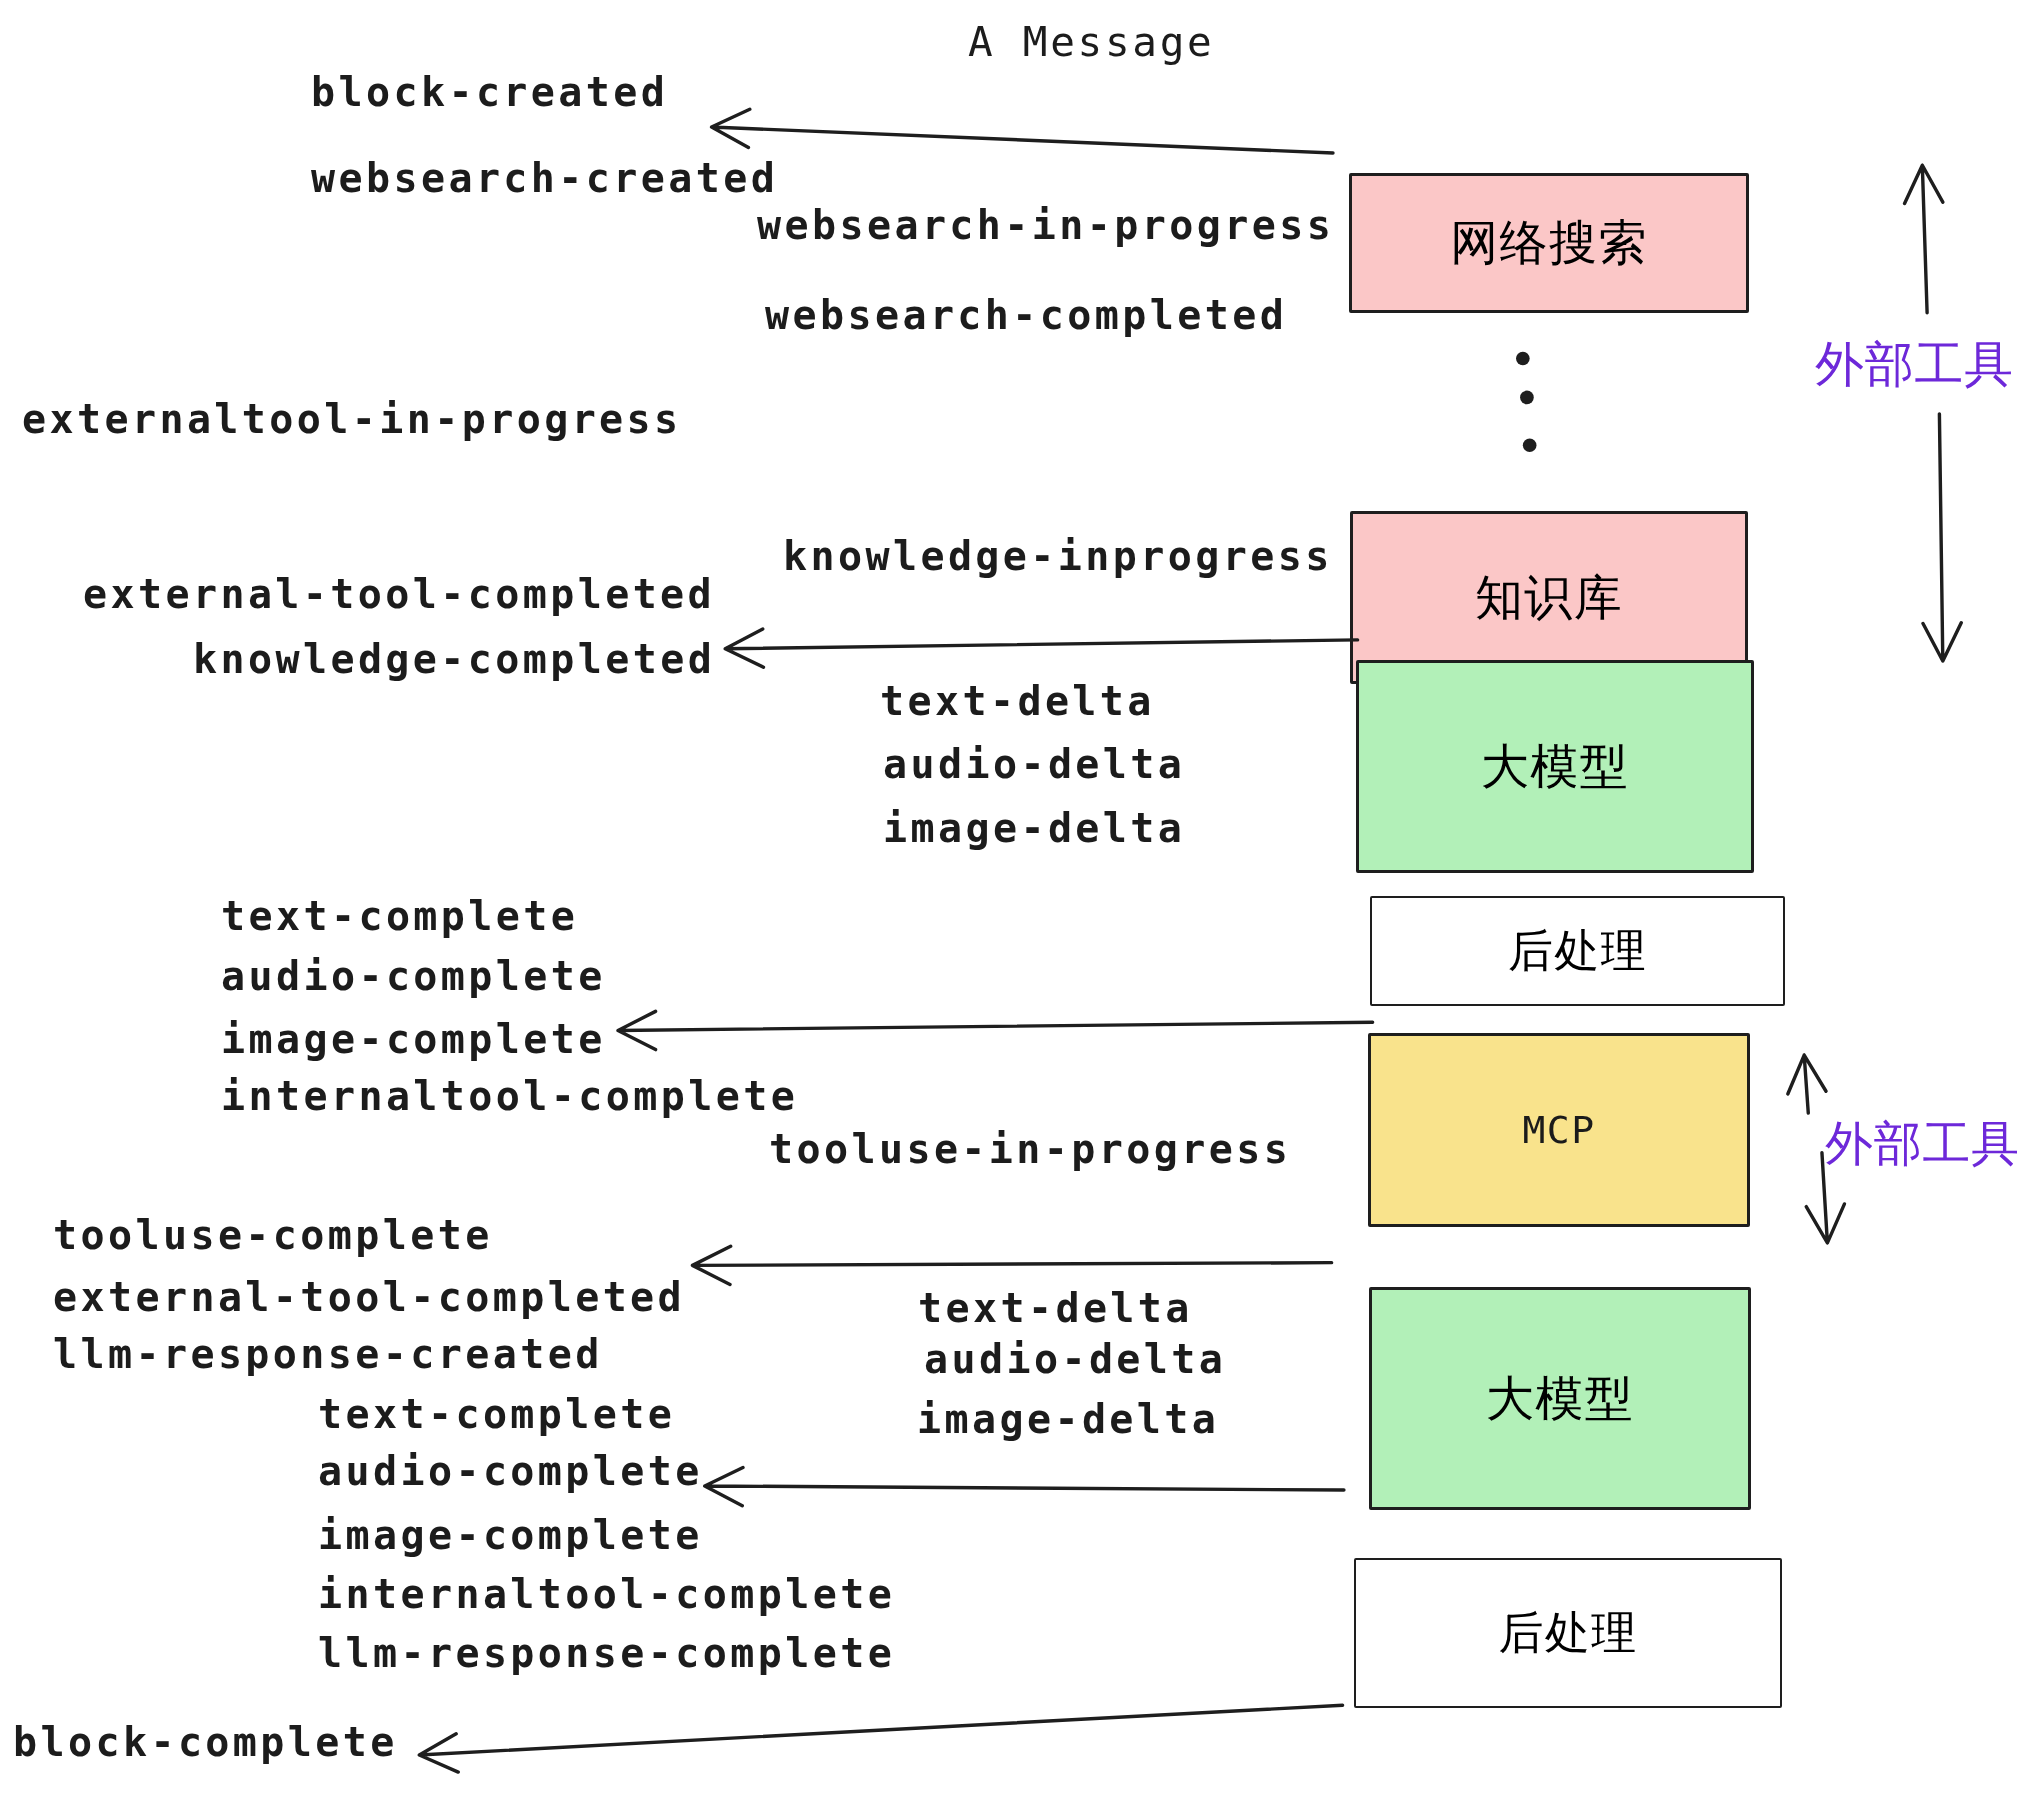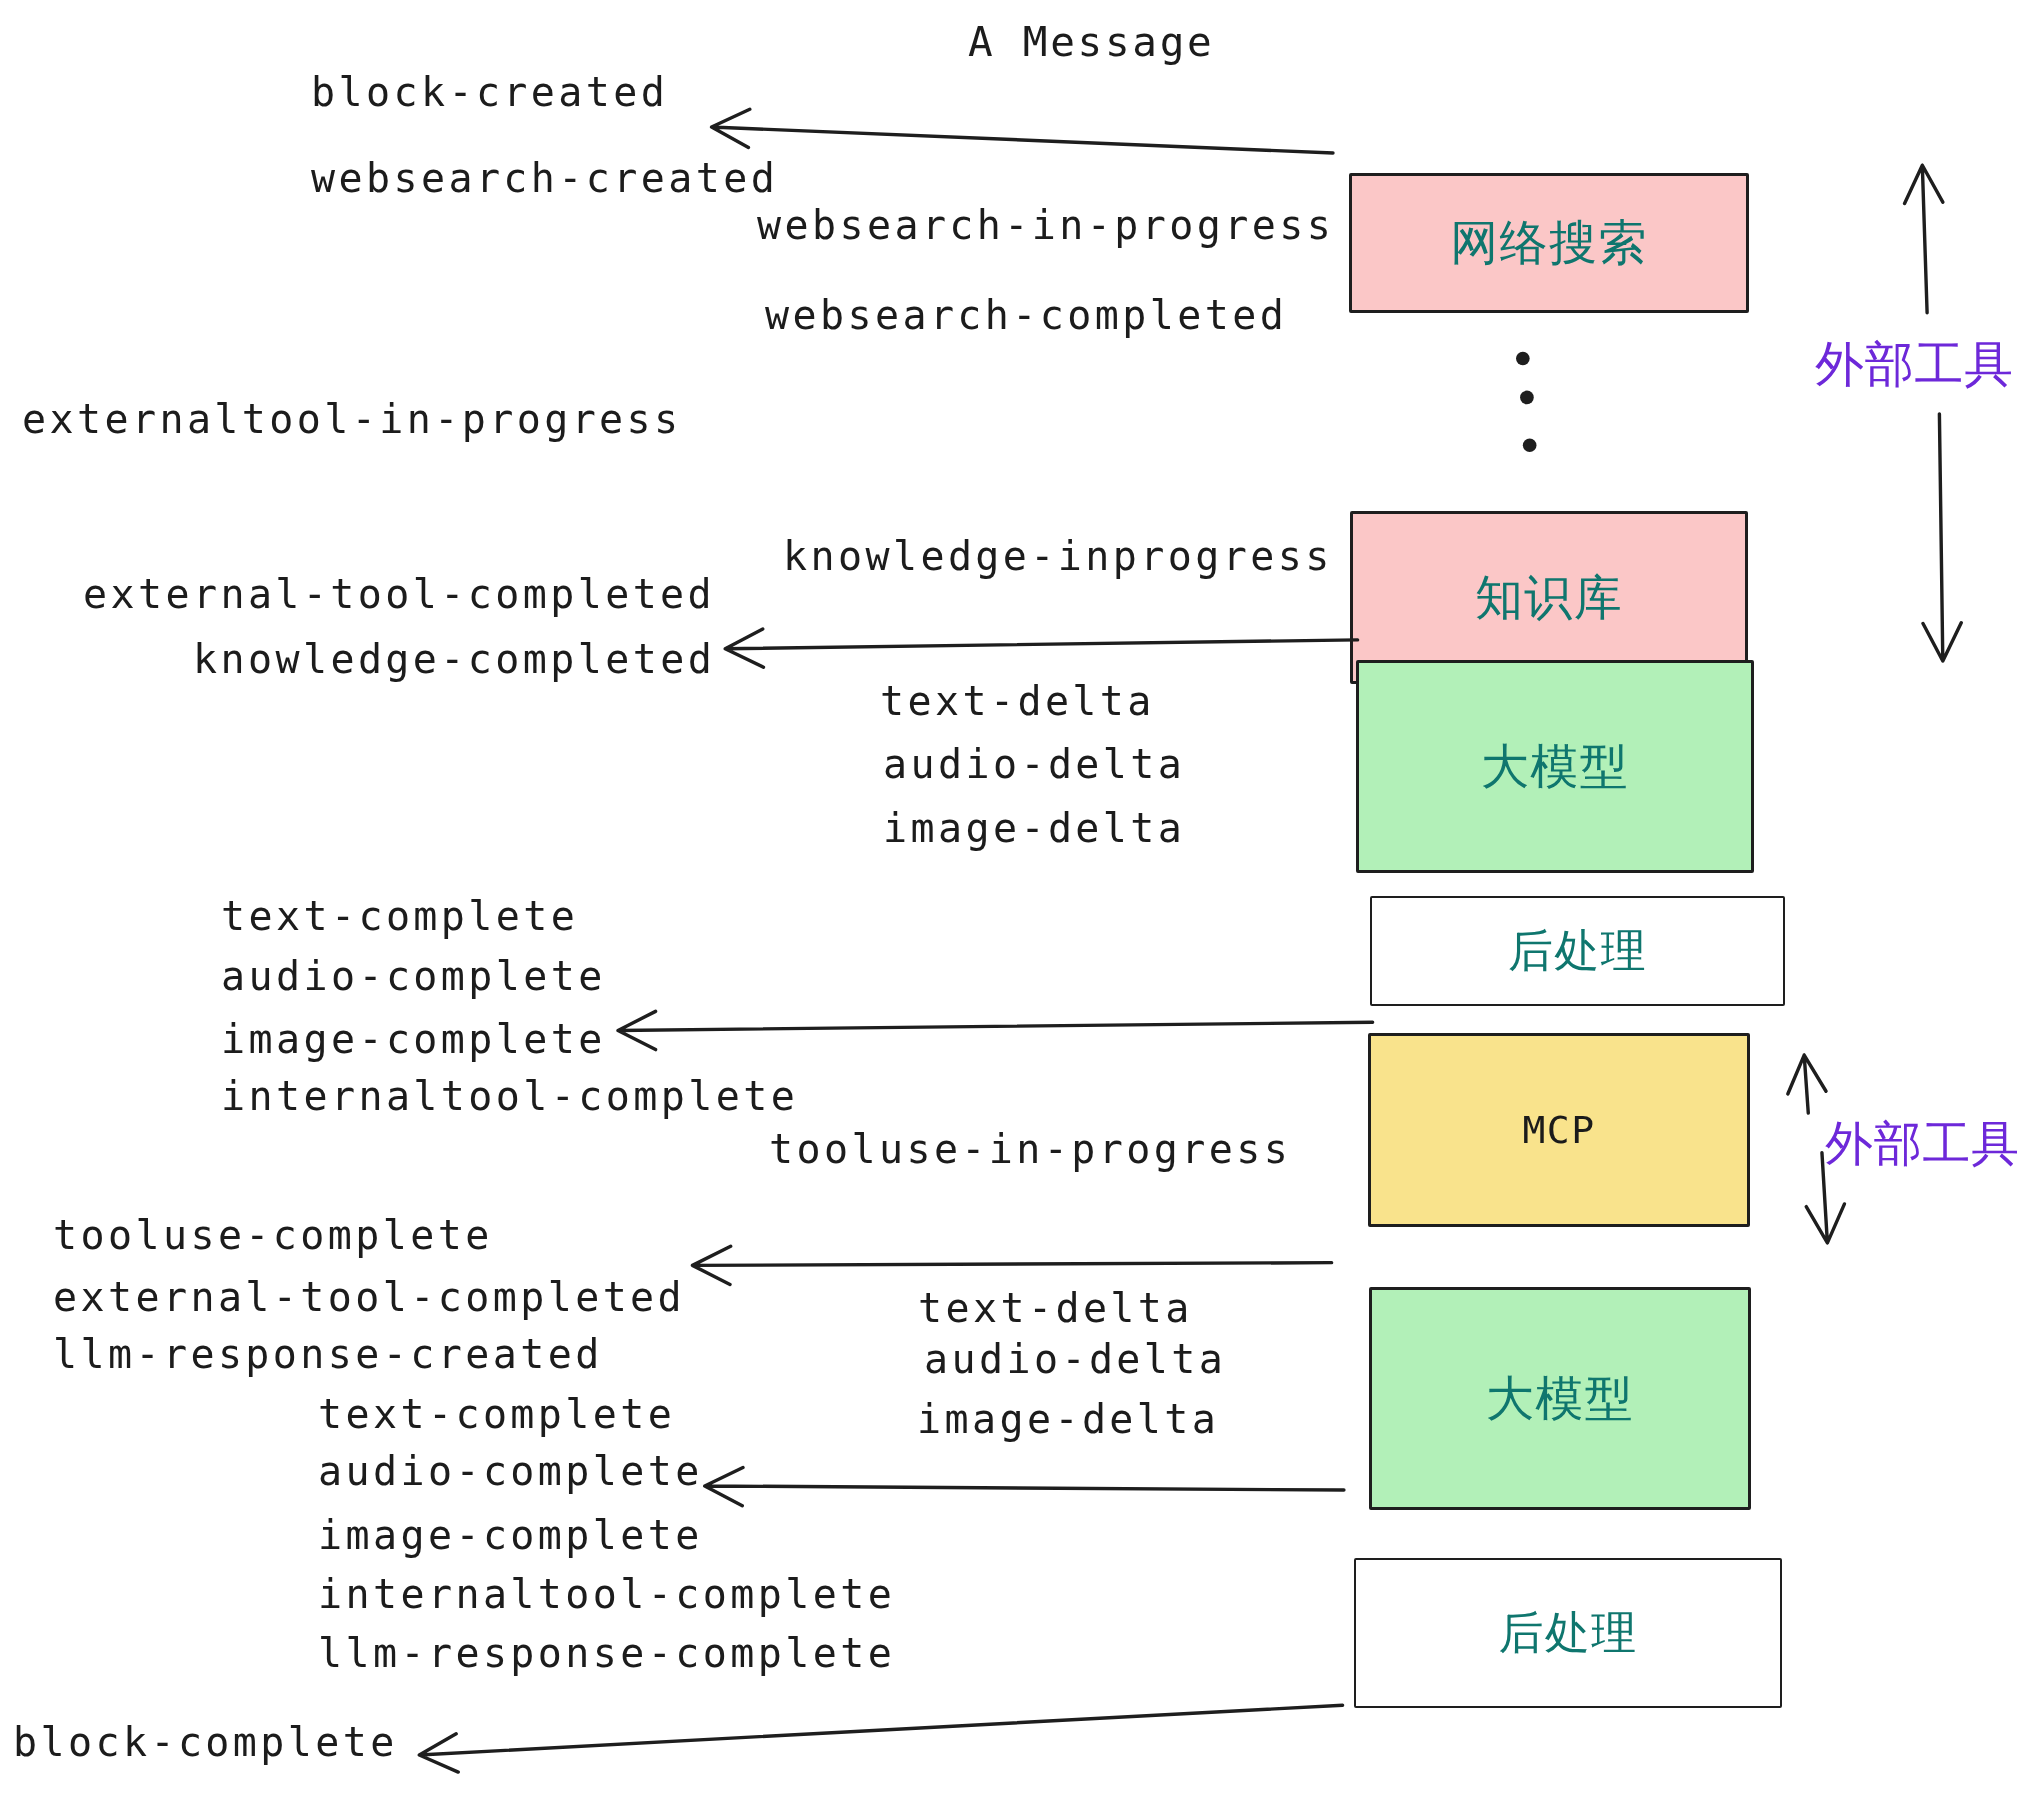--- a/index.html
+++ b/index.html
@@ -6,29 +6,29 @@
   .canvas{
     position:relative;width:2035px;height:1796px;background:#ffffff;overflow:hidden;
     font-family:"DejaVu Sans Mono", monospace;color:#1c1c1c;
   }
   .title{
     position:absolute;left:968px;top:18px;font-size:41px;letter-spacing:2.7px;
     white-space:nowrap;font-weight:500;
   }
   .evt{
     position:absolute;font-size:40px;letter-spacing:3.4px;line-height:42px;
-    white-space:nowrap;font-weight:400;
+    white-space:nowrap;font-weight:700;
   }
   .box{
     position:absolute;box-sizing:border-box;border:3.4px solid #1e1e1e;border-radius:2px;
     display:flex;align-items:center;justify-content:center;
   }
   .box.thin{border-width:2.7px;}
   .box .zh{
-    font-family:"Liberation Sans", sans-serif;font-size:48px;color:#0f766e;
+    font-family:"Liberation Sans", sans-serif;font-size:48px;color:#000000;
     letter-spacing:1.4px;white-space:nowrap;
   }
   .box .en{
     font-family:"DejaVu Sans Mono", monospace;font-size:38px;color:#1b1b1b;
     letter-spacing:1.4px;font-weight:500;white-space:nowrap;
   }
   .side-label{
     position:absolute;font-family:Liberation Sans, sans-serif;font-size:48px;
     color:#6d28d9;letter-spacing:0.7px;white-space:nowrap;
   }

